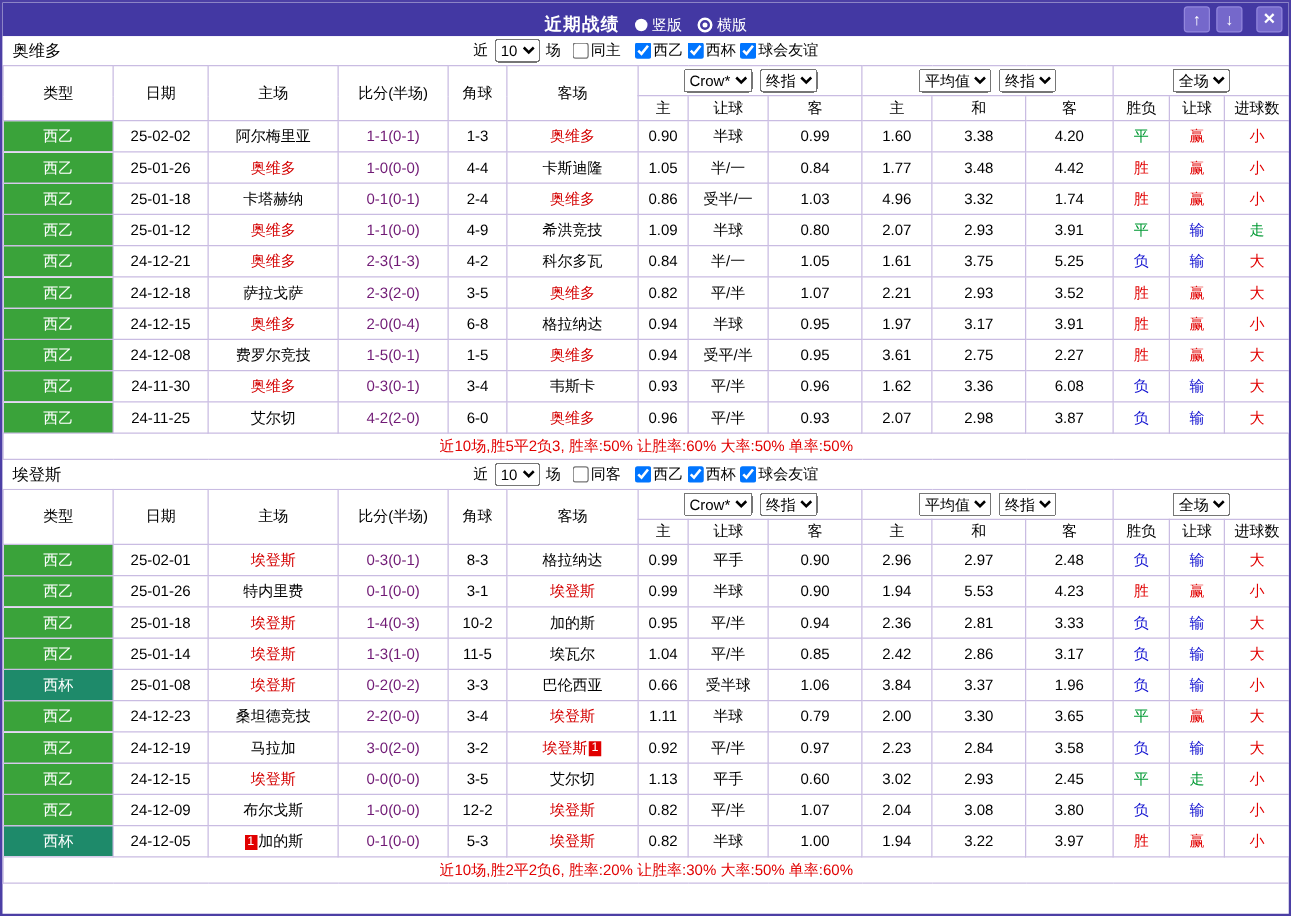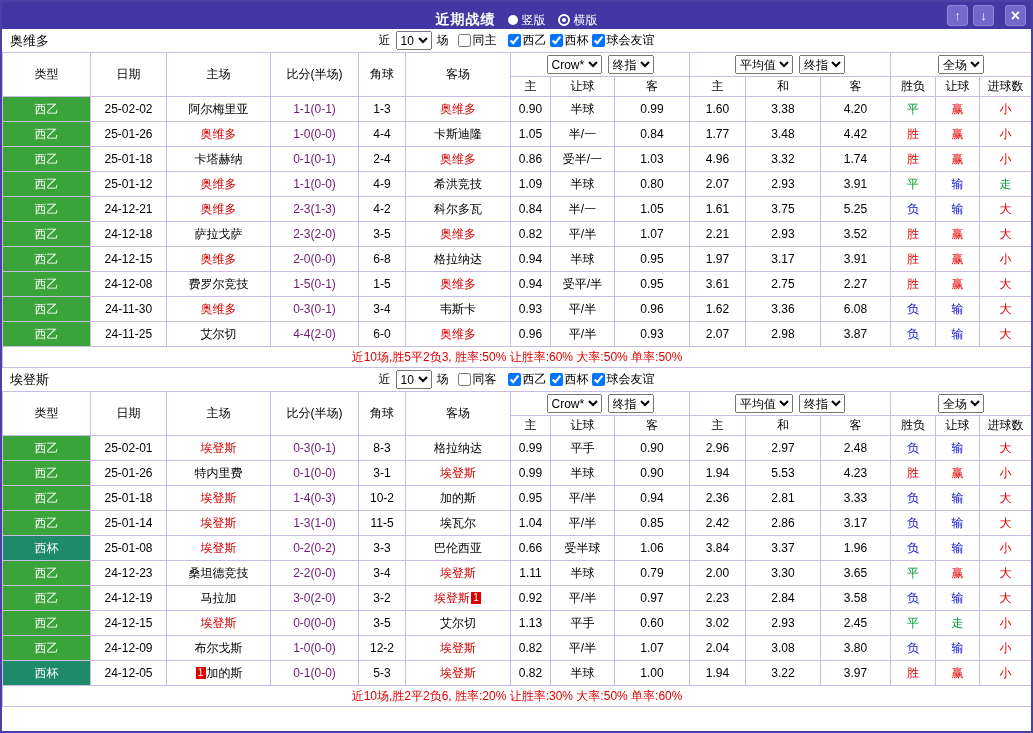--- a/index.html
+++ b/index.html
@@ -224,21 +224,21 @@
       <td>2.93</td>
       <td>3.52</td>
       <td style="color:#e10000">胜</td>
               <td style="color:#e10000">赢</td>
               <td style="color:#e10000">大</td>
             </tr>
             <tr>
       <td class="type-cell" style="background:#3aa33a">西乙</td>
       <td>24-12-15</td>
       <td><span style="color:#d40000">奥维多</span></td>
-      <td class="score">2-0(0-0)</td>
+      <td class="score">2-0(0-4)</td>
       <td>6-8</td>
       <td><span style="color:#000">格拉纳达</span></td>
       <td>0.94</td>
       <td>半球</td>
       <td>0.95</td>
       <td>1.97</td>
       <td>3.17</td>
       <td>3.91</td>
       <td style="color:#e10000">胜</td>
               <td style="color:#e10000">赢</td>
@@ -275,21 +275,21 @@
       <td>3.36</td>
       <td>6.08</td>
       <td style="color:#1010d0">负</td>
               <td style="color:#1010d0">输</td>
               <td style="color:#e10000">大</td>
             </tr>
             <tr>
       <td class="type-cell" style="background:#3aa33a">西乙</td>
       <td>24-11-25</td>
       <td><span style="color:#000">艾尔切</span></td>
-      <td class="score">4-4(2-0)</td>
+      <td class="score">4-2(2-0)</td>
       <td>6-0</td>
       <td><span style="color:#d40000">奥维多</span></td>
       <td>0.96</td>
       <td>平/半</td>
       <td>0.93</td>
       <td>2.07</td>
       <td>2.98</td>
       <td>3.87</td>
       <td style="color:#1010d0">负</td>
               <td style="color:#1010d0">输</td>

